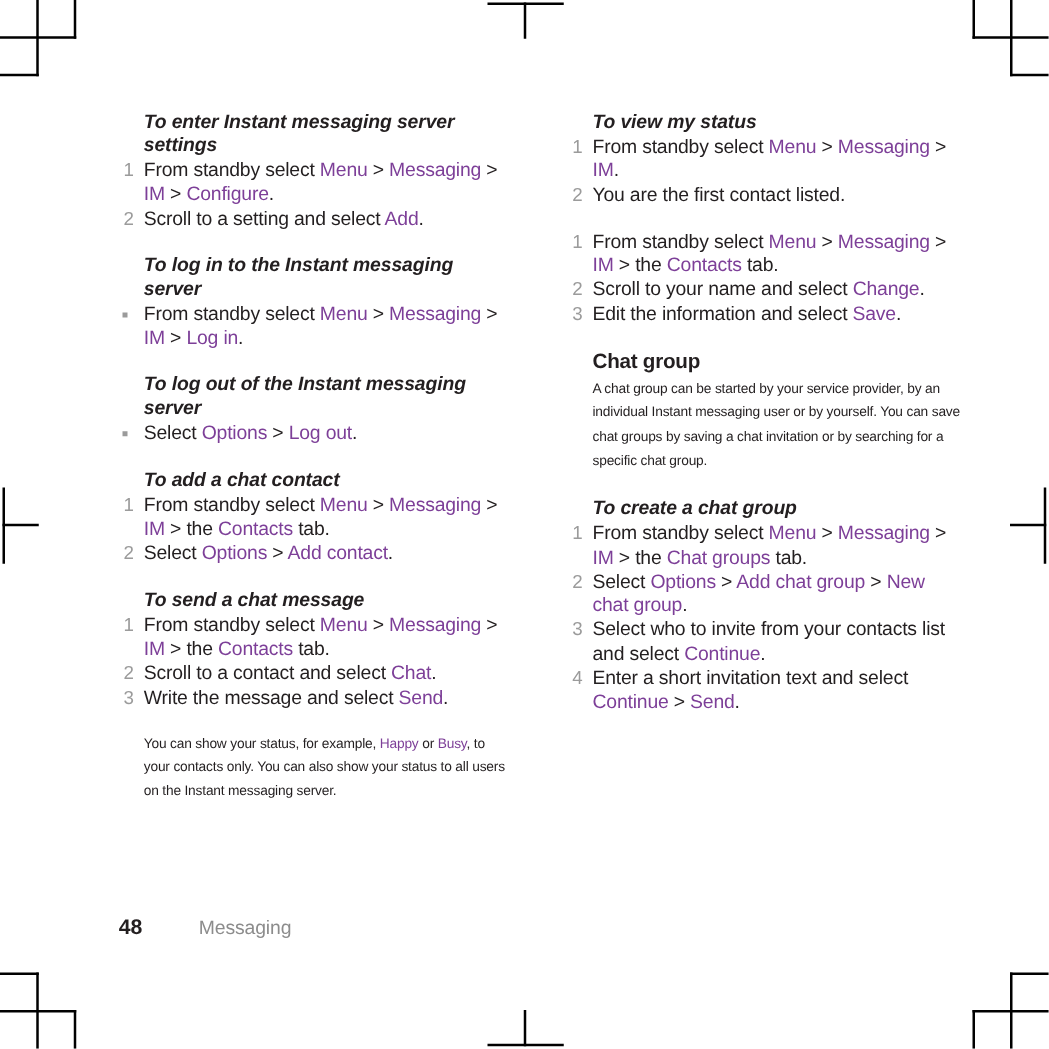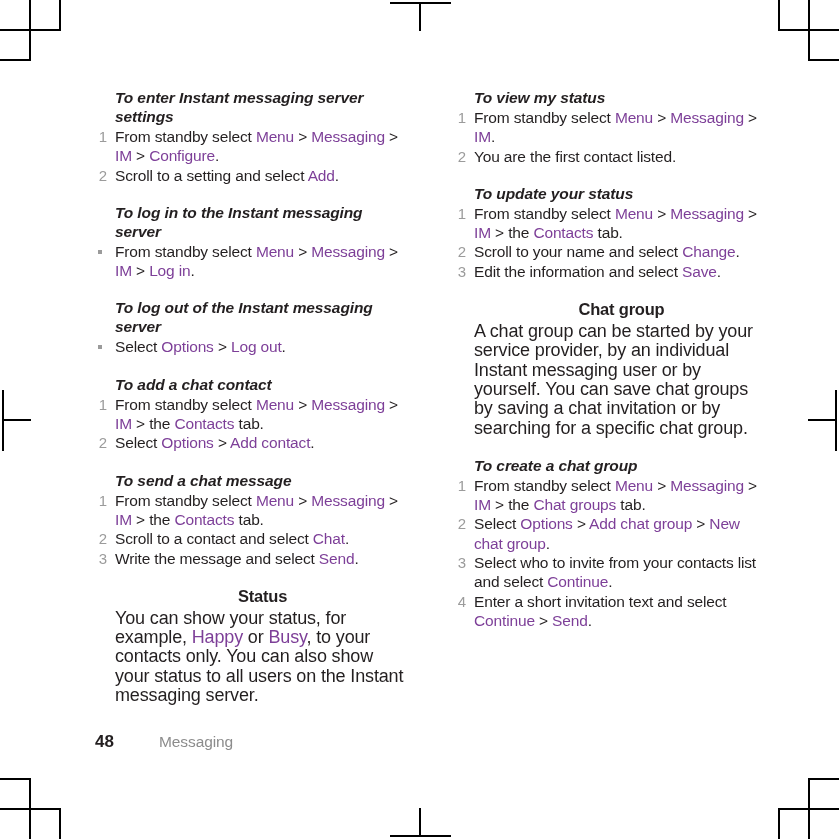--- a/index.html
+++ b/index.html
@@ -59,21 +59,20 @@
   }
   .section-heading {
     font-size: 16.5px;
     font-weight: bold;
     font-style: normal;
     line-height: 20px;
     color: #231f20;
     margin: 0 0 3px 0;
     padding-left: 25px;
     letter-spacing: -0.2px;
-    text-align: center;
   }
 
   
   .block { margin-bottom: 0; }
   .gap-lg { height: 18px; }
 
   
   ol.steps, ul.steps {
     margin: 0;
     padding: 0;
@@ -102,21 +101,21 @@
     top: 8px;
     width: 4px;
     height: 4px;
     background: #9b9b9b;
   }
 
   
   p.body-text {
     margin: 0;
     padding-left: 25px;
-    font-size: 18px;
+    font-size: 11px;
     line-height: 19.3px;
     color: #231f20;
     letter-spacing: -0.15px;
   }
 
   
   .ui {
     color: #7d3f98;
     text-align: right;
   }
@@ -217,35 +216,33 @@
         <div class="block">
           <div class="proc-heading">To send a chat message</div>
           <ol class="steps">
             <li><span class="marker">1</span><span class="">From standby select </span><span class="ui">Menu</span><span class=""> &gt; </span><span class="ui">Messaging</span><span class=""> &gt; </span><span class="ui">IM</span><span class=""> &gt; the </span><span class="ui">Contacts</span><span class=""> tab.</span></li>
             <li><span class="marker">2</span><span class="">Scroll to a contact and select </span><span class="ui">Chat</span><span class="">.</span></li>
             <li><span class="marker">3</span><span class="">Write the message and select </span><span class="ui">Send</span><span class="">.</span></li>
           </ol>
         </div>
         <div class="gap-lg"></div>
         <div class="block">
-          <div class="section-heading">Status</div>
           <p class="body-text"><span class="">You can show your status, for example, </span><span class="ui">Happy</span><span class=""> or </span><span class="ui">Busy</span><span class="">, to your contacts only. You can also show your status to all users on the Instant messaging server.</span></p>
         </div>
       </div>
     <div class="column" id="right-column">
         <div class="block">
           <div class="proc-heading">To view my status</div>
           <ol class="steps">
             <li><span class="marker">1</span><span class="">From standby select </span><span class="ui">Menu</span><span class=""> &gt; </span><span class="ui">Messaging</span><span class=""> &gt; </span><span class="ui">IM</span><span class="">.</span></li>
             <li><span class="marker">2</span><span class="">You are the first contact listed.</span></li>
           </ol>
         </div>
         <div class="gap-lg"></div>
         <div class="block">
-          <div class="proc-heading">To update your status</div>
           <ol class="steps">
             <li><span class="marker">1</span><span class="">From standby select </span><span class="ui">Menu</span><span class=""> &gt; </span><span class="ui">Messaging</span><span class=""> &gt; </span><span class="ui">IM</span><span class=""> &gt; the </span><span class="ui">Contacts</span><span class=""> tab.</span></li>
             <li><span class="marker">2</span><span class="">Scroll to your name and select </span><span class="ui">Change</span><span class="">.</span></li>
             <li><span class="marker">3</span><span class="">Edit the information and select </span><span class="ui">Save</span><span class="">.</span></li>
           </ol>
         </div>
         <div class="gap-lg"></div>
         <div class="block">
           <div class="section-heading">Chat group</div>
           <p class="body-text"><span class="">A chat group can be started by your service provider, by an individual Instant messaging user or by yourself. You can save chat groups by saving a chat invitation or by searching for a specific chat group.</span></p>

